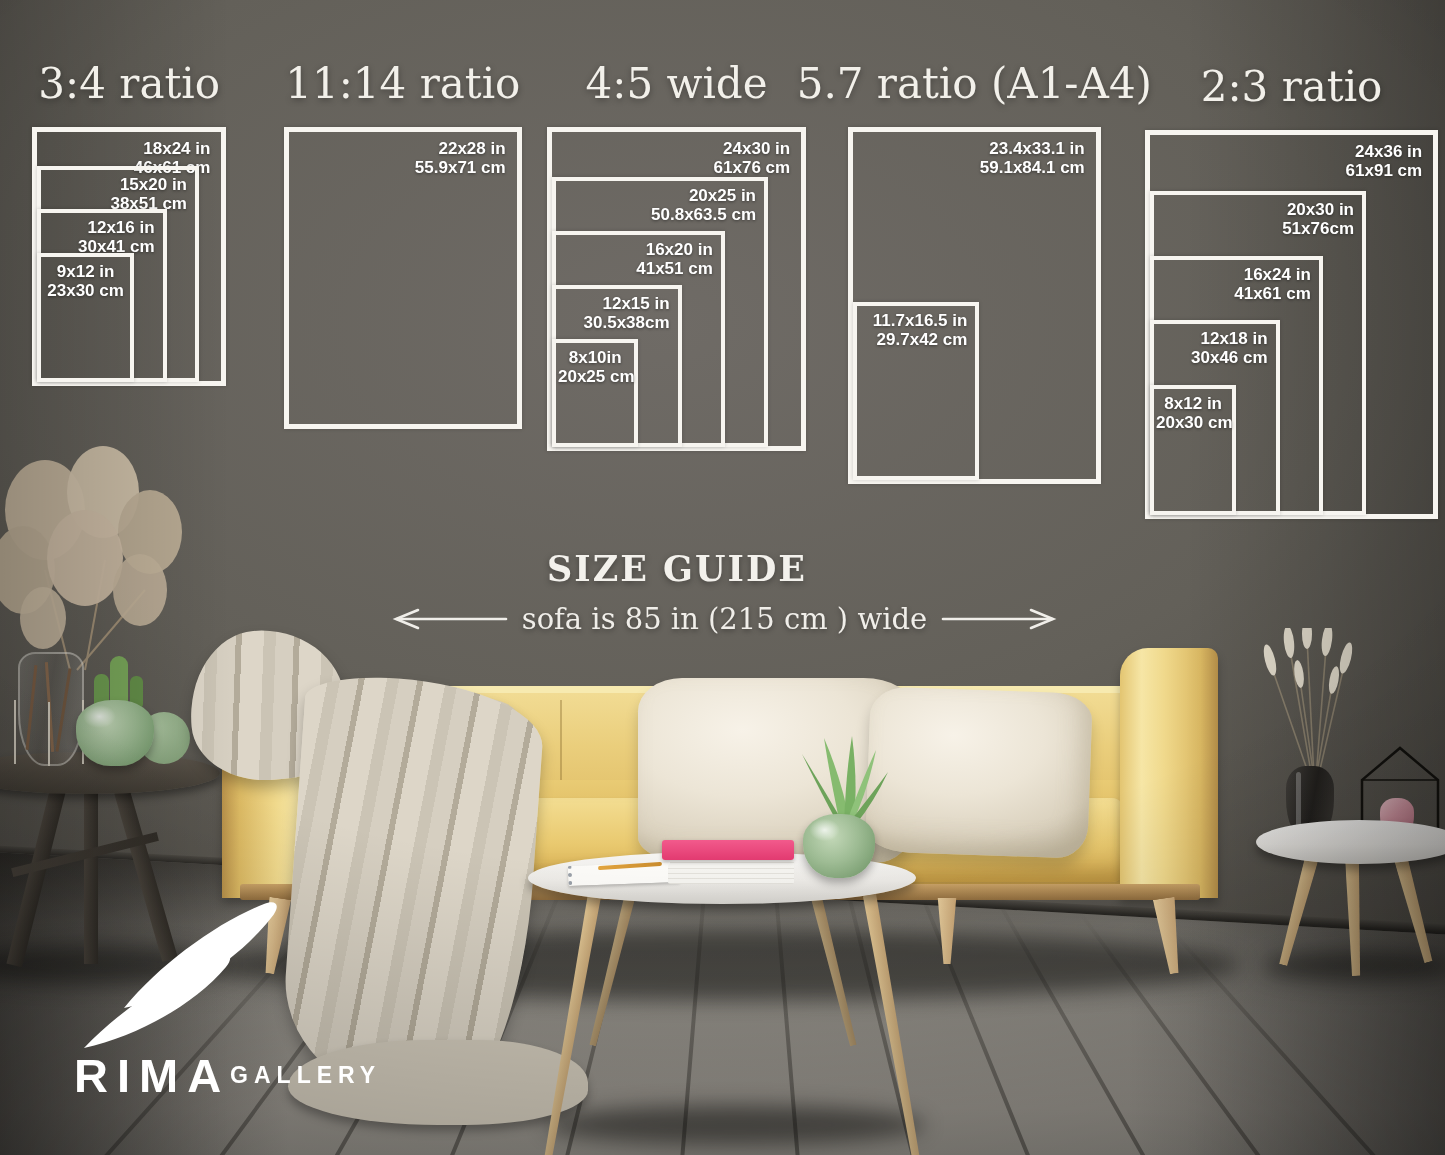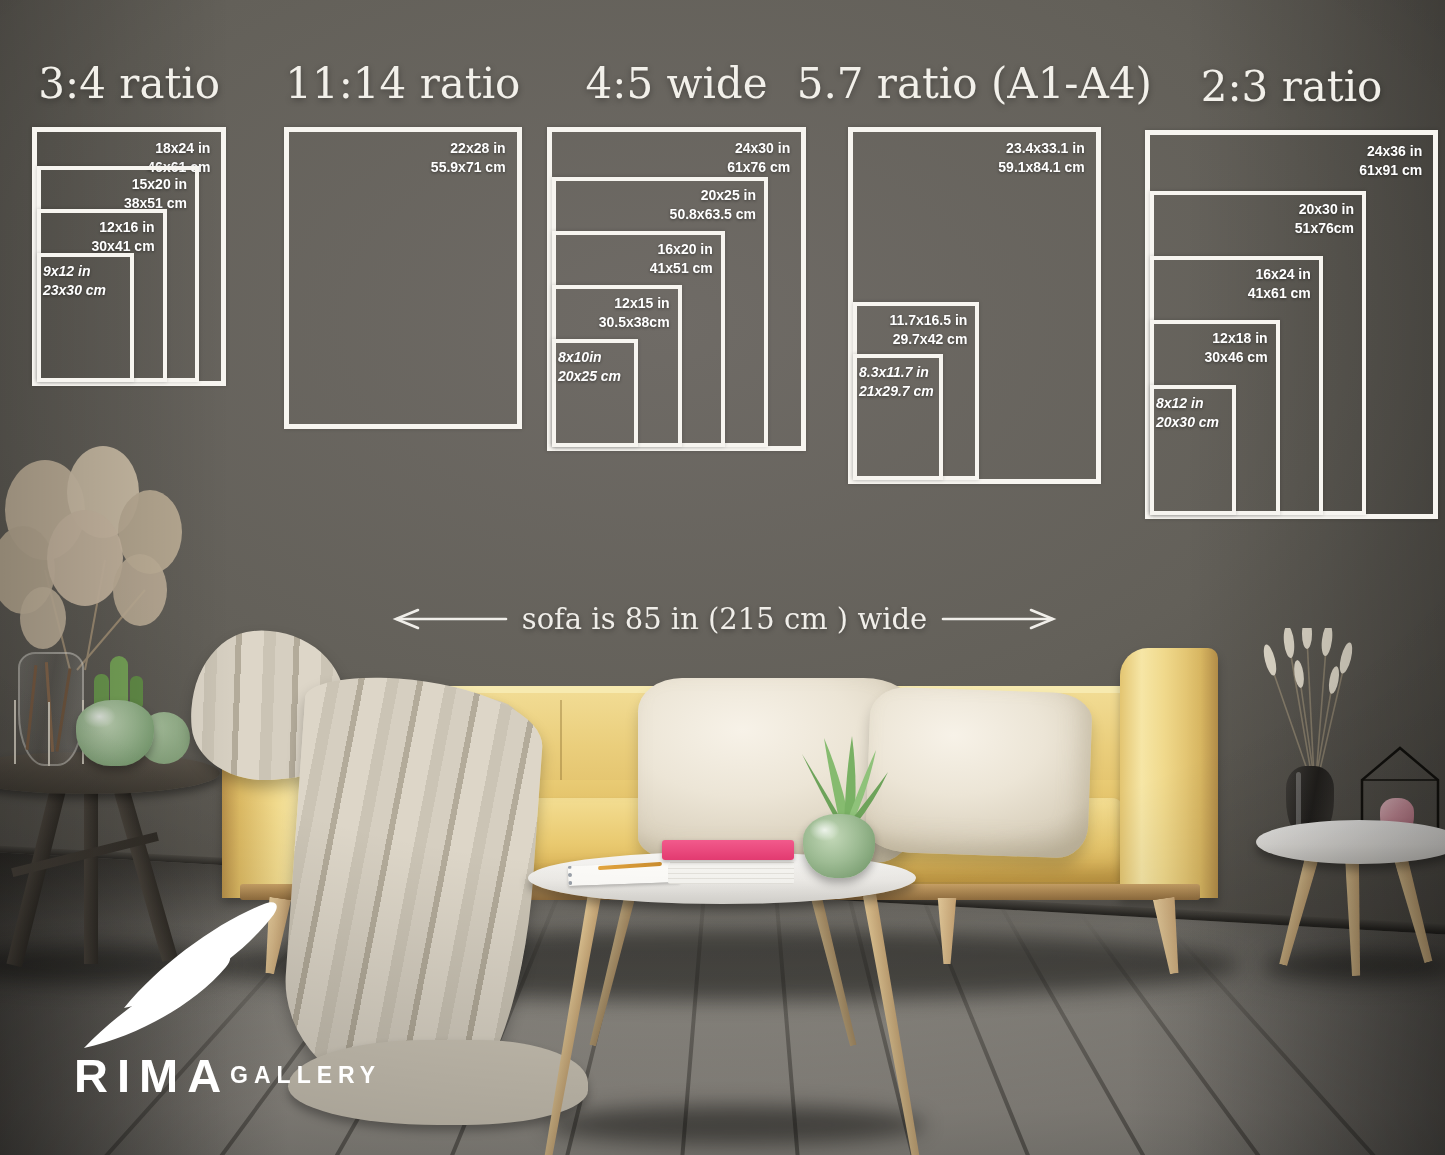--- a/index.html
+++ b/index.html
@@ -77,24 +77,24 @@
     linear-gradient(90deg, rgba(0,0,0,.22) 0%, rgba(0,0,0,0) 16%, rgba(0,0,0,0) 82%, rgba(0,0,0,.28) 100%);}
   #ratio-groups{inset:0;z-index:10;}
   .ratio-group{position:absolute;}
   .ratio-title{position:absolute;left:-30%;width:160%;top:-68px;text-align:center;
     font-family:"DejaVu Serif",serif;font-size:42px;font-weight:500;color:#f2f0ea;
     white-space:nowrap;text-shadow:0 2px 6px rgba(0,0,0,.35);}
   .size-rect{position:absolute;left:5px;bottom:4px;border:4px solid #f7f5f0;
     box-sizing:border-box;box-shadow:0 0 4px rgba(0,0,0,.18);}
   .size-rect.outer{left:0;top:0;right:0;bottom:0;border-width:5px;}
   .size-label{position:absolute;top:5px;right:8px;text-align:right;font-weight:bold;
-    font-size:14px;line-height:19px;color:#fff;white-space:nowrap;
+    font-size:17px;line-height:19px;color:#fff;white-space:nowrap;
     text-shadow:0 1px 3px rgba(0,0,0,.45);}
   .size-label.outer-label{top:7px;right:11px;}
-  .size-label.centered{left:2px;right:2px;text-align:left;font-style:italic;}
+  .size-label.centered{left:2px;right:2px;text-align:center;}
   #size-guide-title{left:377px;top:548px;width:600px;text-align:center;z-index:10;
     font-family:"DejaVu Serif",serif;font-weight:bold;font-size:35px;letter-spacing:2px;
     color:#f3f1ec;text-shadow:0 2px 6px rgba(0,0,0,.35);}
   #sofa-note-row{left:392px;top:602px;width:665px;z-index:10;display:flex;
     align-items:center;justify-content:center;gap:14px;}
   #sofa-note{font-family:"DejaVu Serif",serif;font-size:29px;color:#f0eee9;
     white-space:nowrap;text-shadow:0 2px 5px rgba(0,0,0,.35);}
   .arrow-svg{flex:0 0 auto;}
 
   
@@ -327,26 +327,20 @@
             <div>23.4x33.1 in</div>
             <div>59.1x84.1 cm</div>
           </div>
         </div>
         <div class="size-rect" style="width: 126.36px; height: 178.2px;">
           <div class="size-label">
             <div>11.7x16.5 in</div>
             <div>29.7x42 cm</div>
           </div>
         </div>
-        <div class="size-rect" style="width: 89.64px; height: 126.36px;">
-          <div class="size-label centered">
-            <div>8.3x11.7 in</div>
-            <div>21x29.7 cm</div>
-          </div>
-        </div>
       </div>
       <div class="ratio-group" style="left: 1145px; top: 130px; width: 259.2px; height: 388.8px; padding-left: 34px;">
         <div class="ratio-title">2:3 ratio</div>
         <div class="size-rect outer">
           <div class="size-label outer-label">
             <div>24x36 in</div>
             <div>61x91 cm</div>
           </div>
         </div>
         <div class="size-rect" style="width: 216px; height: 324px;">
@@ -369,20 +363,21 @@
         </div>
         <div class="size-rect" style="width: 86.4px; height: 129.6px;">
           <div class="size-label centered">
             <div>8x12 in</div>
             <div>20x30 cm</div>
           </div>
         </div>
       </div>
     </div>
 
+  <div id="size-guide-title" class="abs">SIZE GUIDE</div>
 
   <div id="sofa-note-row" class="abs">
     <svg class="arrow-svg" width="118" height="26" viewBox="0 0 118 26">
       <g stroke="#f0eee9" stroke-width="2.6" fill="none" stroke-linecap="round">
         <line x1="116" y1="13" x2="7" y2="13"></line>
           <polyline points="28,4 6,13 28,22"></polyline>
       </g>
     </svg>
     <span id="sofa-note">sofa is 85 in (215 cm ) wide</span>
     <svg class="arrow-svg" width="118" height="26" viewBox="0 0 118 26">

